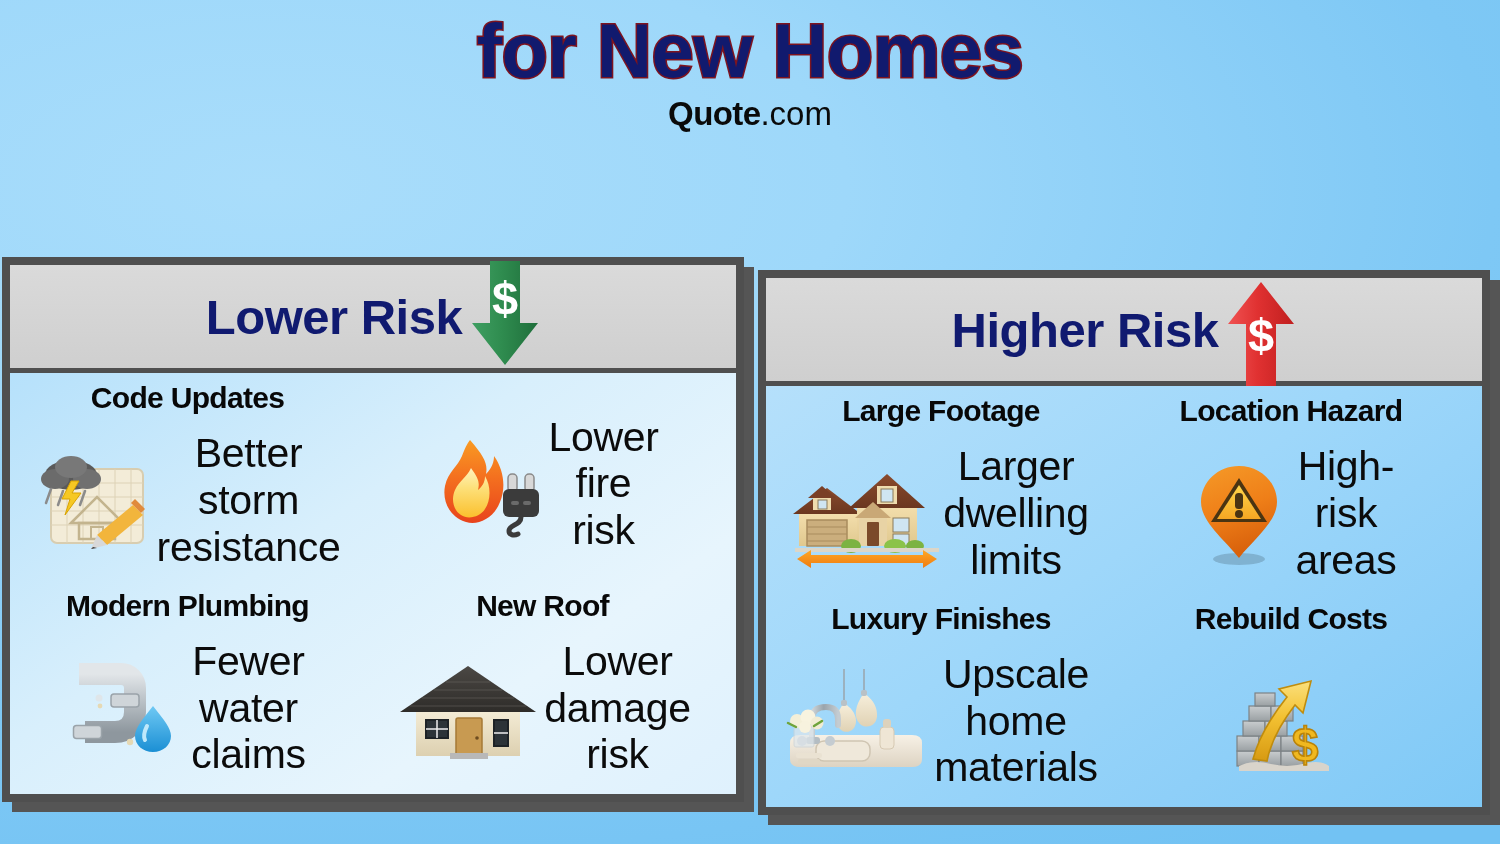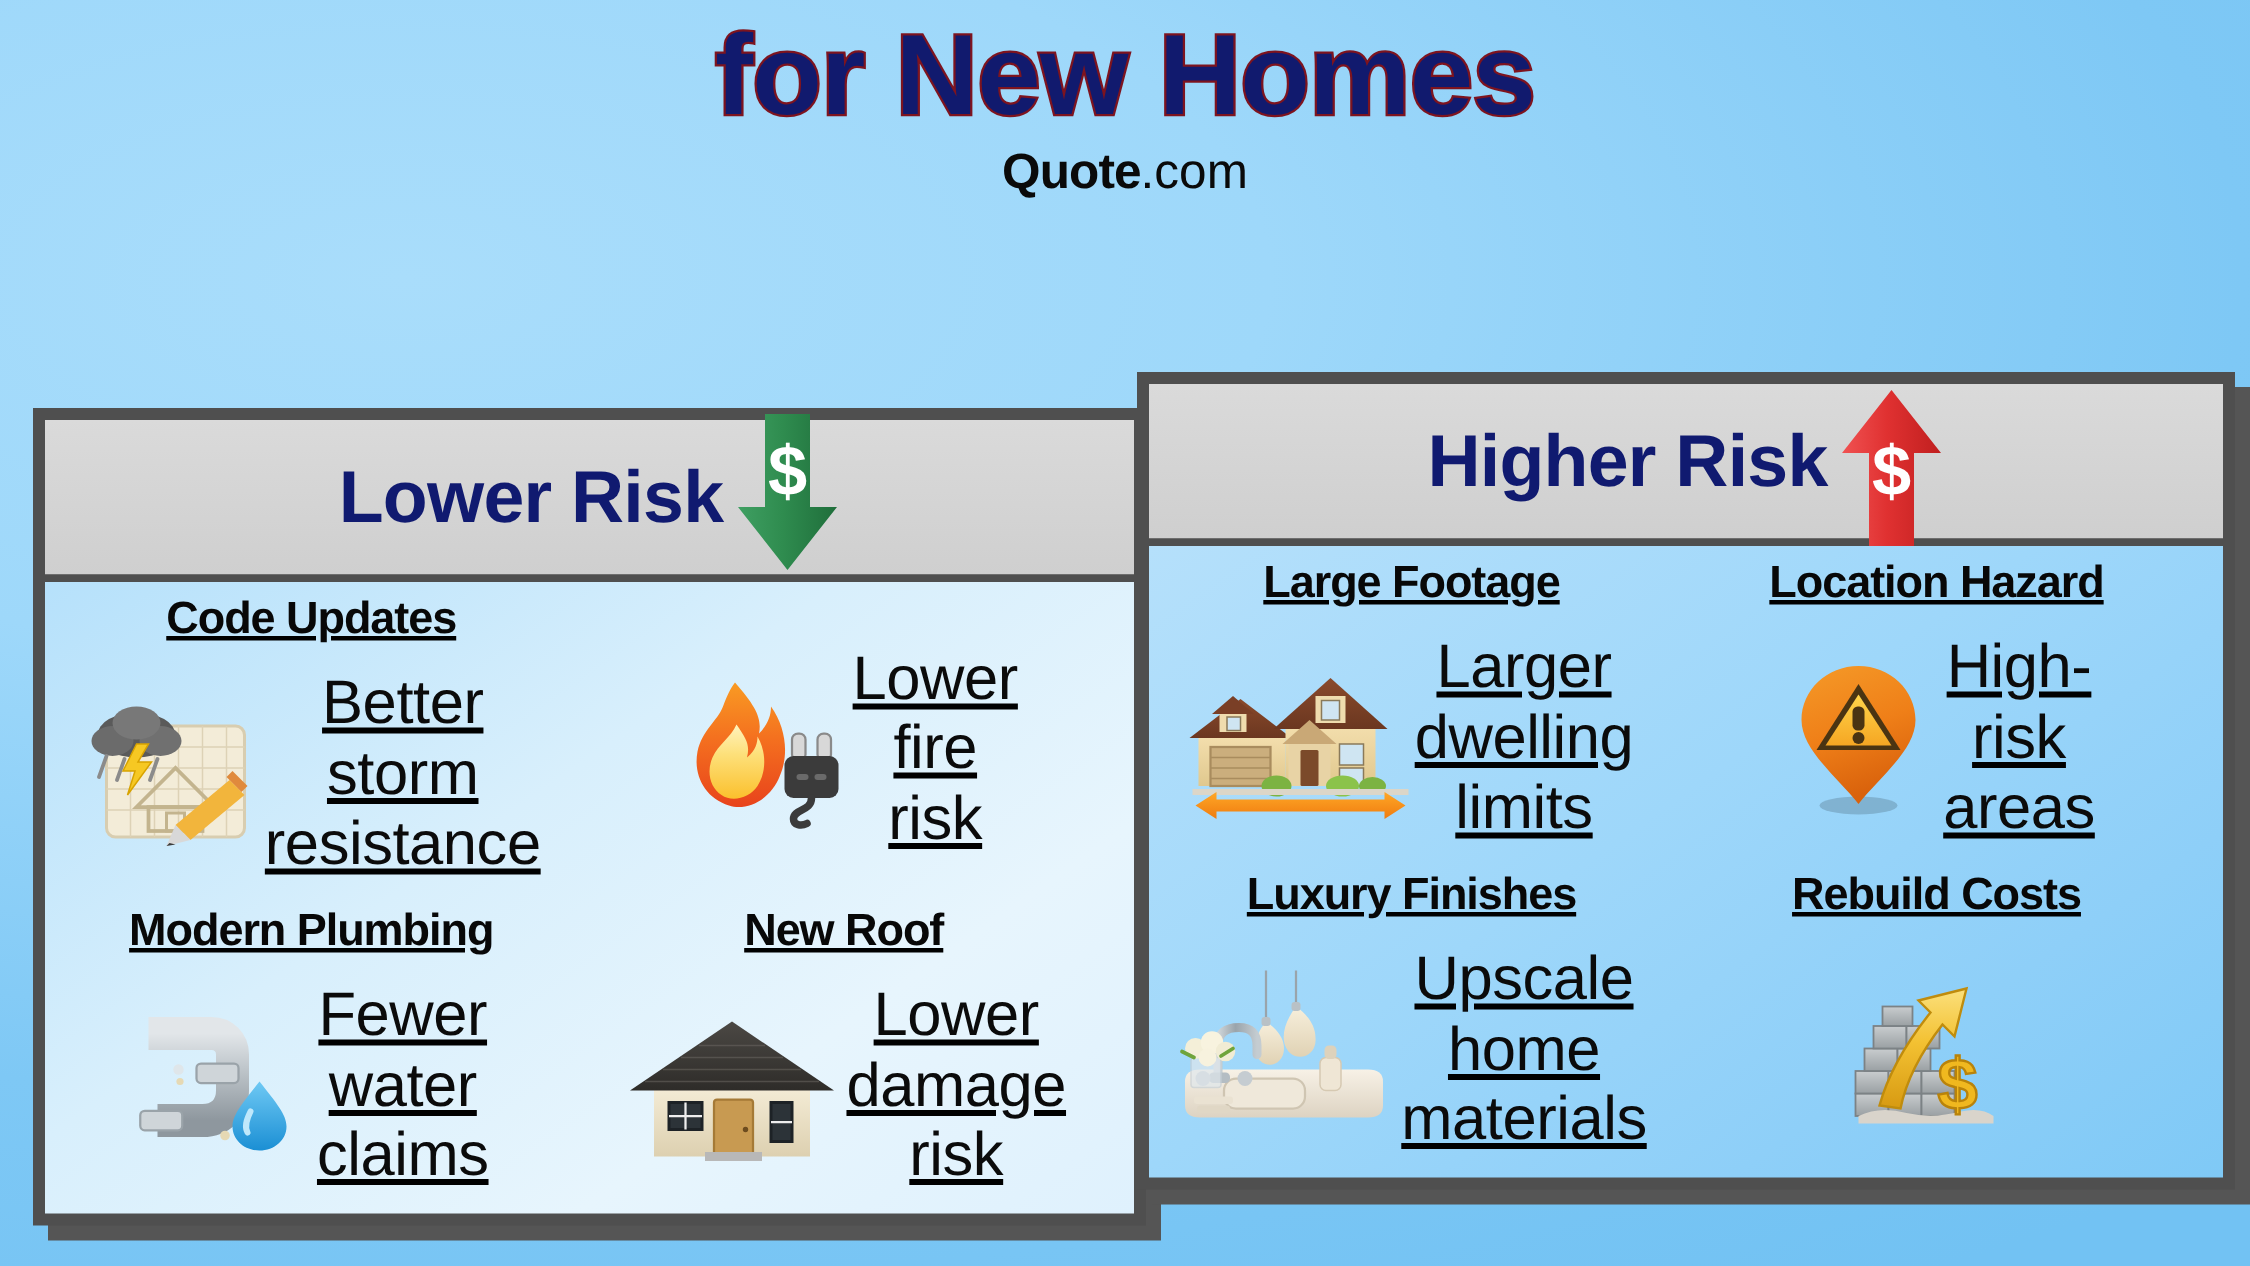--- a/index.html
+++ b/index.html
@@ -47,22 +47,22 @@
   #brand .b-strong { font-weight: bold; }
   #brand .b-light { font-weight: normal; letter-spacing: 0px; }
 
   
   .panel {
     position: absolute;
     background: #4f4f4f;
     box-shadow: 10px 10px 0 0 #555555;
   }
 
-  #panel-lower  { left: 2px;   top: 272px; width: 742px; height: 545px; margin-left: 20px; }
-  #panel-higher { left: 758px; top: 248px; width: 732px; height: 545px; }
+  #panel-lower  { left: 2px;   top: 257px; width: 742px; height: 545px; }
+  #panel-higher { left: 758px; top: 270px; width: 732px; height: 545px; }
 
   .panel-inner {
     position: absolute;
     left: 8px; top: 8px; right: 8px; bottom: 8px;
     display: flex;
     flex-direction: column;
   }
 
   .panel-header {
     height: 108px;
@@ -84,21 +84,20 @@
     white-space: nowrap;
   }
 
   .arrow-badge { width: 70px; height: 100px; flex: 0 0 70px; position: relative; }
   .arrow-badge svg { display: block; width: 70px; height: 100px; overflow: visible; }
 
   .panel-body {
     flex: 1;
     position: relative;
     padding: 6px 16px 0 0;
-    text-decoration: underline;
   }
   #body-lower  { background: linear-gradient(145deg, #b6e1fb 0%, #d8effc 40%, #e7f5fd 72%, #dff1fd 100%); }
   #body-higher { background: linear-gradient(145deg, #b5e0fb 0%, #9ed7fa 45%, #8ecff8 75%, #7fc9f6 100%); }
 
   .grid {
     display: grid;
     grid-template-columns: 1fr 1fr;
     grid-template-rows: 1fr 1fr;
     width: 100%;
     height: 100%;

